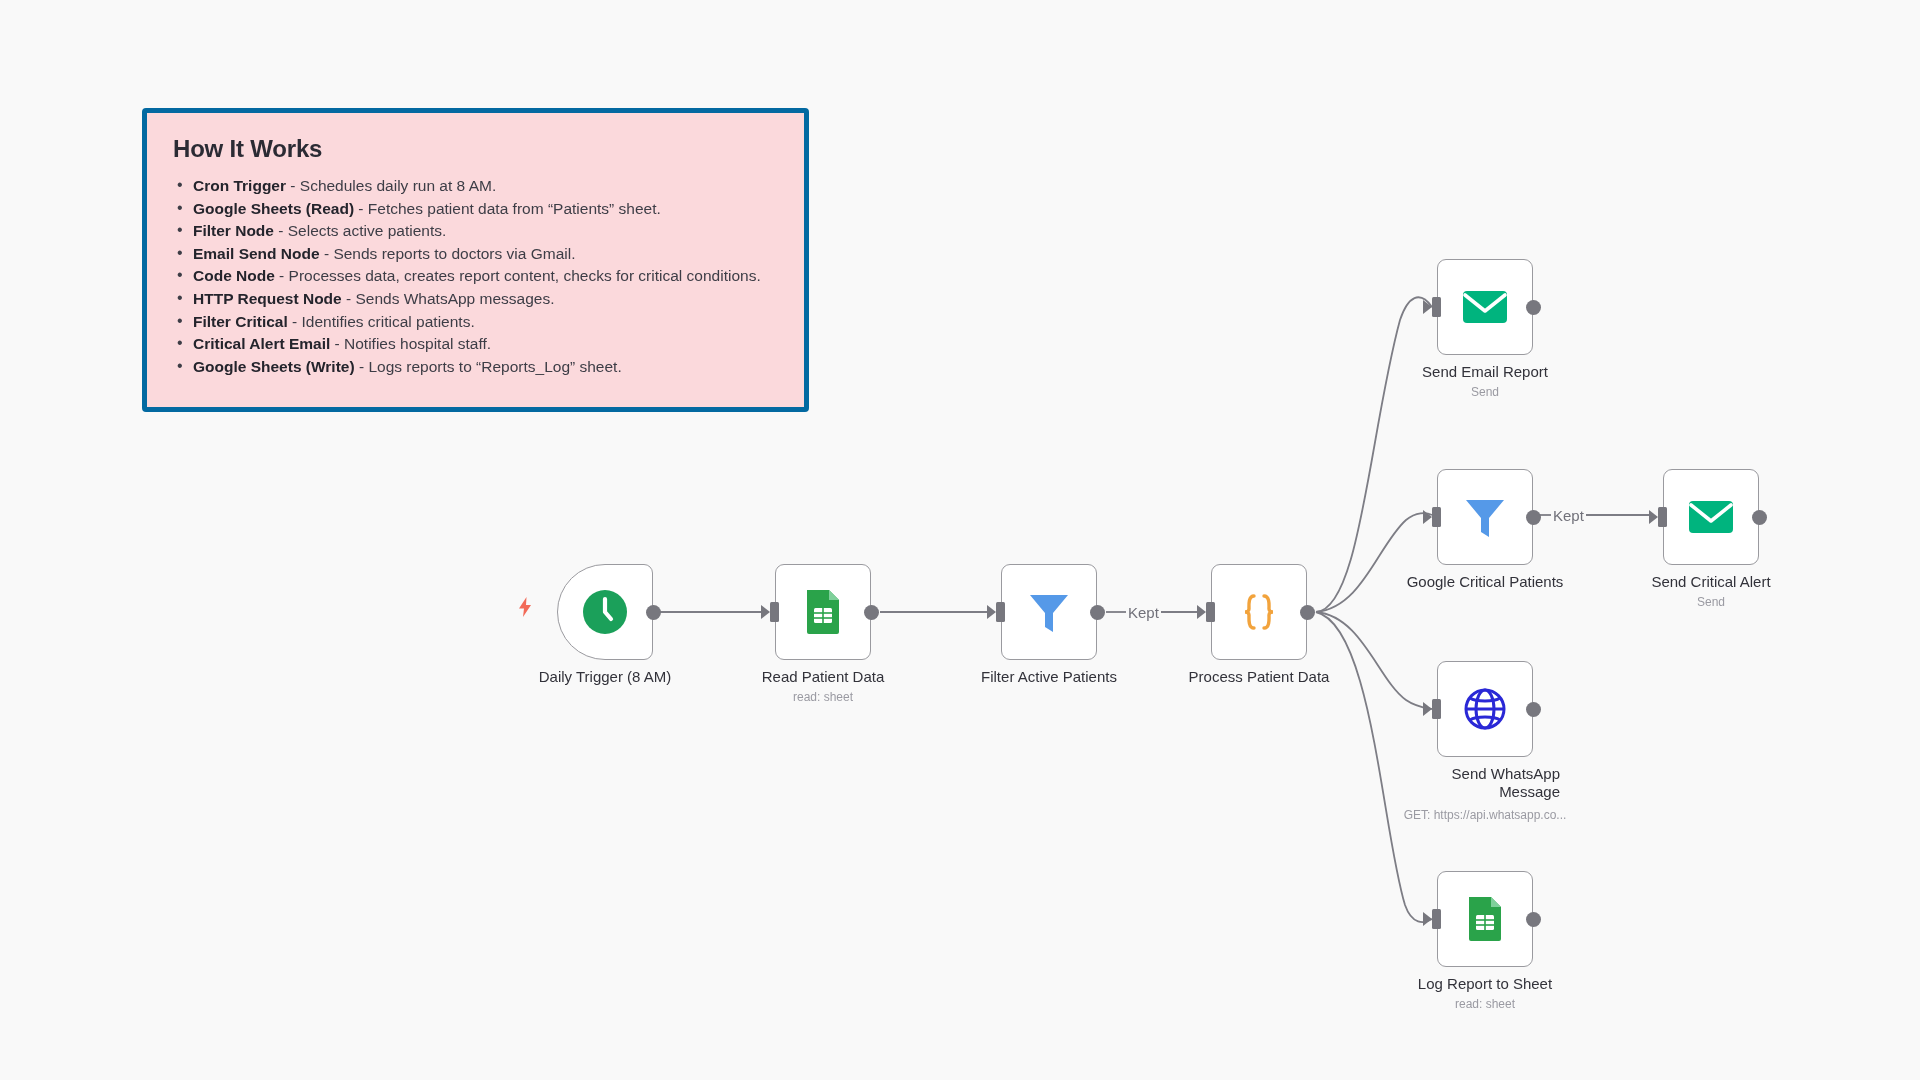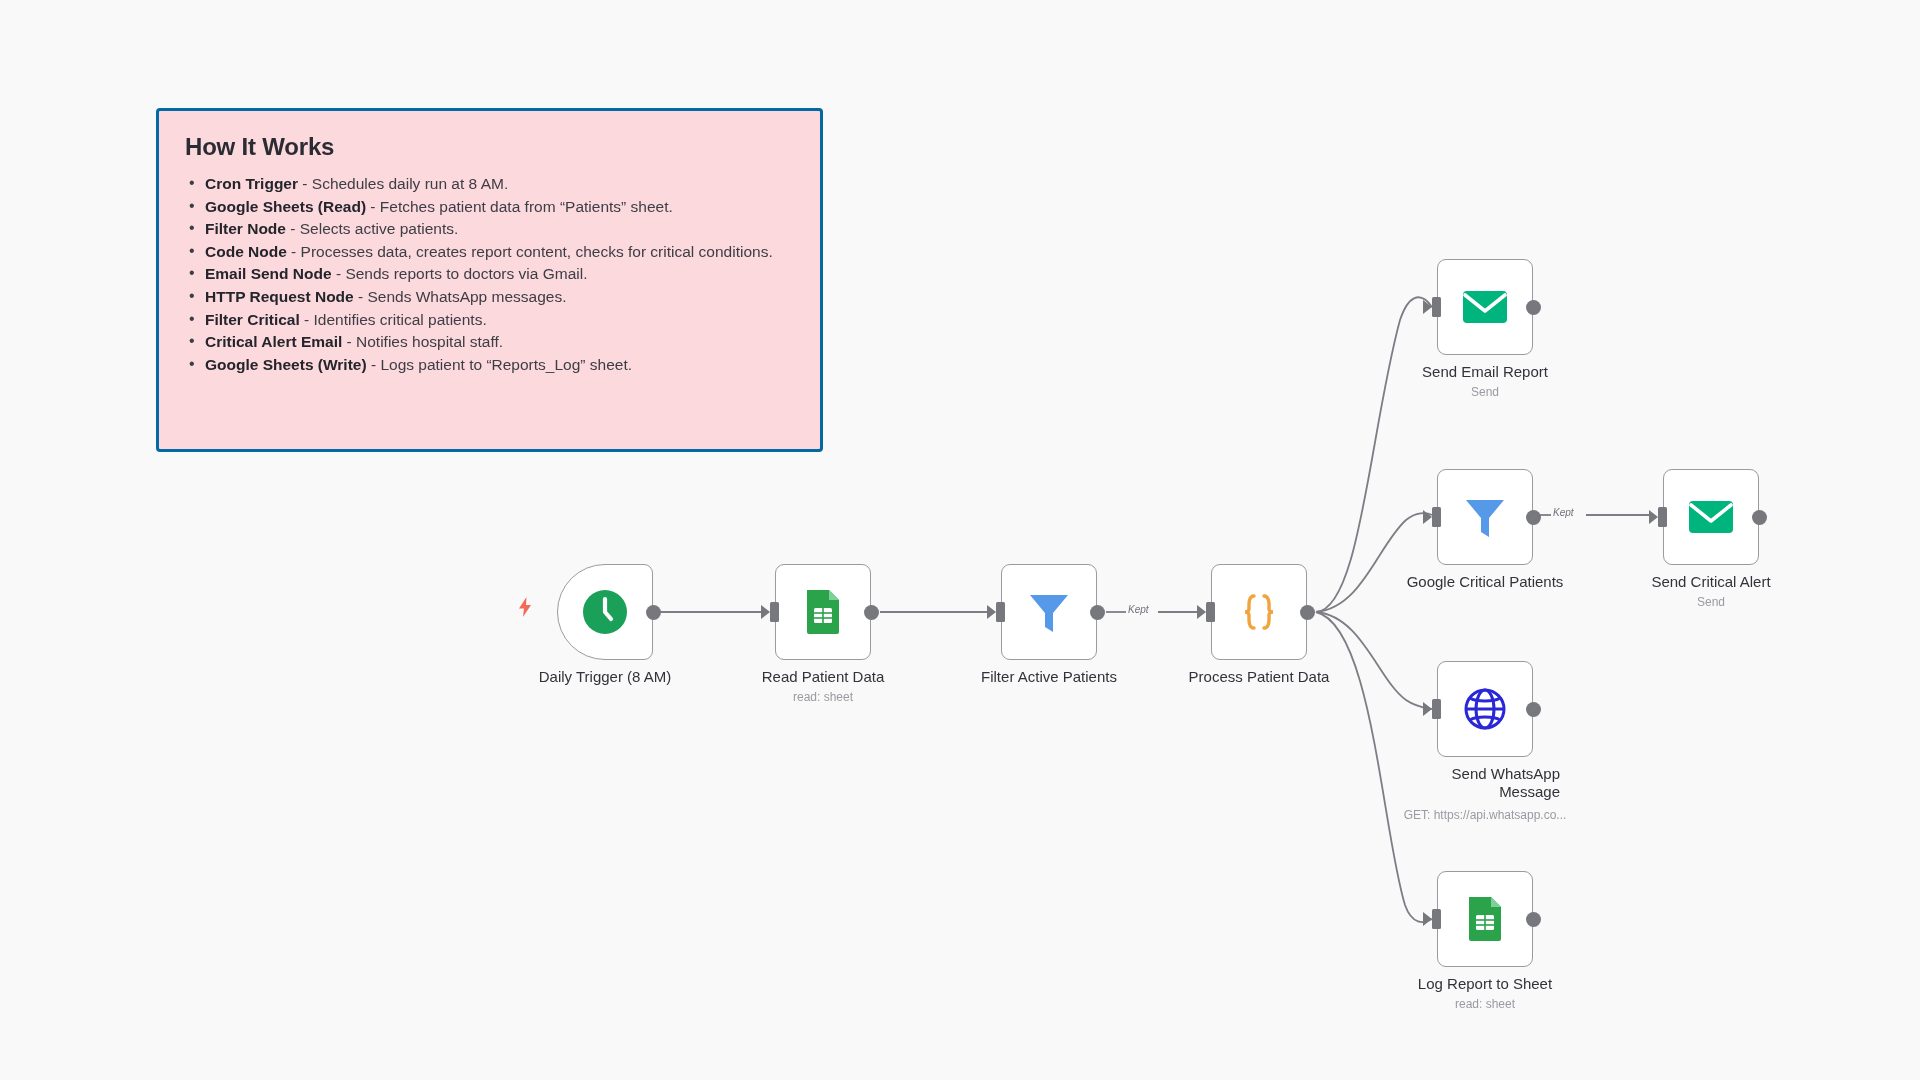--- a/index.html
+++ b/index.html
@@ -20,26 +20,26 @@
   #canvas {
     position: absolute;
     inset: 0;
     width: 1920px;
     height: 1080px;
   }
 
   
   .sticky-note {
     position: absolute;
-    left: 156px;
+    left: 142px;
     top: 108px;
     width: 667px;
-    height: 344px;
+    height: 304px;
     background: #fbd9dc;
-    border: 3px solid #0369a1;
+    border: 5px solid #0369a1;
     border-radius: 4px;
     padding: 22px 26px 20px 26px;
   }
   .sticky-title {
     font-size: 24px;
     font-weight: bold;
     color: #2b2b34;
     letter-spacing: -0.2px;
     margin-bottom: 12px;
   }
@@ -162,47 +162,46 @@
     left: 516px;
     top: 596px;
     width: 18px;
     height: 22px;
     color: #f26a58;
   }
 
   
   .edge-label {
     position: absolute;
-    font-size: 10px;
+    font-size: 15px;
     color: #71717a;
     background: #f9f9f9;
     padding: 0 2px;
     white-space: nowrap;
-    font-style: italic;
   }
 
   svg.icon { display: block; }
 </style>
 </head>
 <body>
 
 <div id="canvas">
 
   <div class="sticky-note">
     <div class="sticky-title">How It Works</div>
     <ul class="sticky-list">
       <li><b>Cron Trigger</b><span> - Schedules daily run at 8 AM.</span></li>
       <li><b>Google Sheets (Read)</b><span> - Fetches patient data from “Patients” sheet.</span></li>
       <li><b>Filter Node</b><span> - Selects active patients.</span></li>
+      <li><b>Email Send Node</b><span> - Sends reports to doctors via Gmail.</span></li>
       <li><b>Code Node</b><span> - Processes data, creates report content, checks for critical conditions.</span></li>
-      <li><b>Email Send Node</b><span> - Sends reports to doctors via Gmail.</span></li>
       <li><b>HTTP Request Node</b><span> - Sends WhatsApp messages.</span></li>
       <li><b>Filter Critical</b><span> - Identifies critical patients.</span></li>
       <li><b>Critical Alert Email</b><span> - Notifies hospital staff.</span></li>
-      <li><b>Google Sheets (Write)</b><span> - Logs patient to “Reports_Log” sheet.</span></li>
+      <li><b>Google Sheets (Write)</b><span> - Logs reports to “Reports_Log” sheet.</span></li>
     </ul>
   </div>
 
   <svg id="edges" viewBox="0 0 1920 1080">
     <g fill="none" stroke="#7d7d85" stroke-width="1.8">
 
       <path d="M 653 612 L 762 612"></path>
 
       <path d="M 880 612 L 988 612"></path>
 

